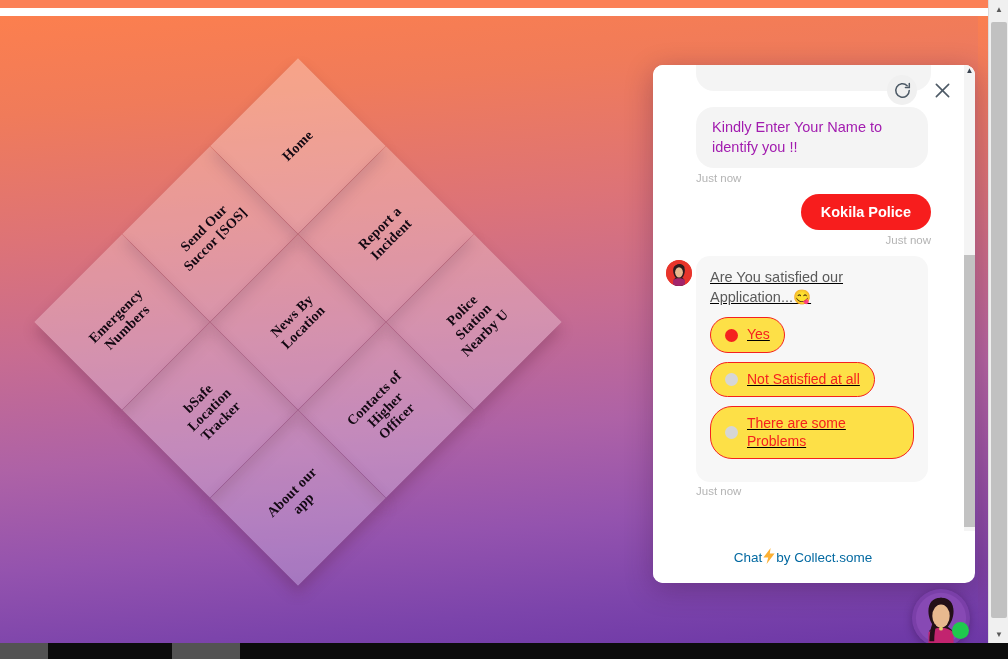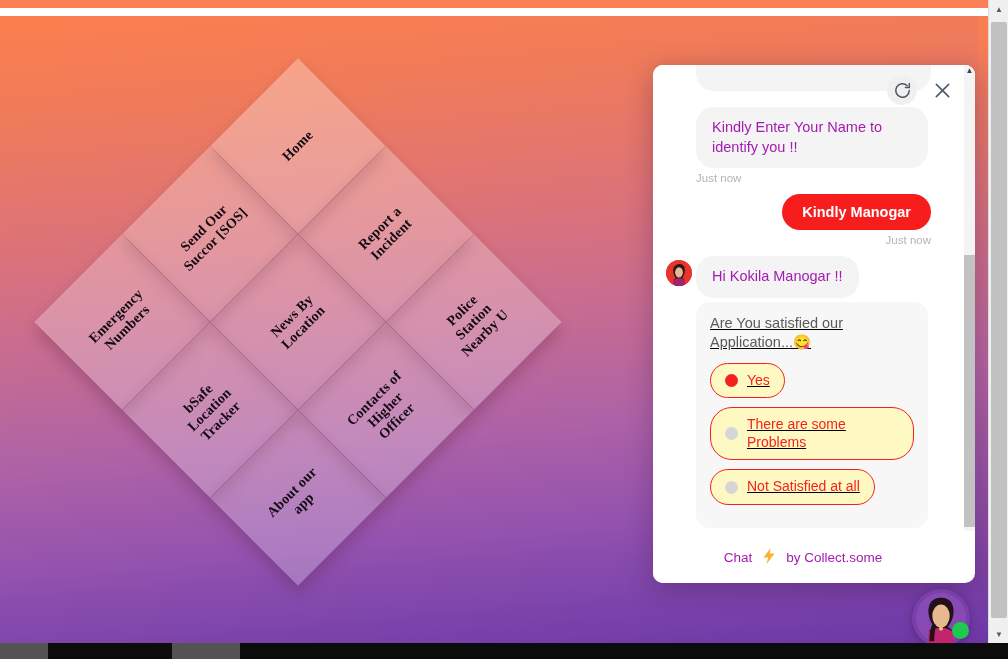--- a/index.html
+++ b/index.html
@@ -194,21 +194,21 @@
     color: #5a5a5a;
     line-height: 1.35;
     margin-bottom: 10px;
   }
   .opt {
     display: flex;
     align-items: center;
     gap: 9px;
     border: 1.6px solid #f5211f;
     border-radius: 22px;
-    background: #fef9c3;
+    background: #fde047;
     padding: 8px 14px;
     margin-bottom: 9px;
     color: #f5211f;
     font-size: 14px;
     line-height: 1.25;
     cursor: pointer;
     width: fit-content;
     max-width: 204px;
   }
   .radio {
@@ -222,23 +222,23 @@
   
   .chat-footer {
     position: absolute;
     left: 0; bottom: 0;
     width: 300px;
     height: 52px;
     background: #ffffff;
     display: flex;
     align-items: center;
     justify-content: center;
-    gap: 10px;
+    gap: 0;
     font-size: 13.5px;
-    color: #a21caf;
+    color: #0369a1;
   }
 
   
   .chat-scrollbar {
     position: absolute;
     right: 0; top: 0;
     width: 11px;
     height: 466px;
     background: #f4f4f4;
     z-index: 5;
@@ -397,53 +397,52 @@
       </div>
 
       <div class="msg-area">
 
         <div class="row">
           <div class="bot-bubble">Kindly Enter Your Name to identify you !!</div>
         </div>
         <div class="ts">Just now</div>
 
         <div class="row right">
-          <div class="user-bubble">Kindly Manogar</div>
+          <div class="user-bubble">Kokila Police</div>
         </div>
         <div class="ts right">Just now</div>
 
         <div class="row">
           <div class="avatar-sm">
             <svg width="26" height="26" viewBox="0 0 40 40">
               <circle cx="20" cy="20" r="20" fill="#e8342b"></circle>
               <path d="M20 7c-6 0-9 4-9 9 0 5 2 9 4 11l-3 3v10h16V30l-3-3c2-2 4-6 4-11 0-5-3-9-9-9z" fill="#2b1b1f"></path>
               <ellipse cx="20" cy="19" rx="6" ry="8" fill="#e8b98f"></ellipse>
               <path d="M11 31c2-2 5-3 9-3s7 1 9 3v9H11z" fill="#a3246b"></path>
               <path d="M12 12c2-4 6-6 9-6s7 2 8 6c-3-2-6-2-9-2s-6 1-8 2z" fill="#2b1b1f"></path>
             </svg>
           </div>
-          <div class="bot-bubble with-avatar" style="margin-left:43px;">Hi Kokila Manogar !!</div>
         </div>
 
         <div class="q-card">
           <div class="q-text">Are You satisfied our Application...😋</div>
 
           <div class="opt selected">
             <span class="radio"></span>
             <span>Yes</span>
           </div>
 
           <div class="opt">
             <span class="radio"></span>
-            <span>There are some Problems</span>
+            <span>Not Satisfied at all</span>
           </div>
 
           <div class="opt">
             <span class="radio"></span>
-            <span>Not Satisfied at all</span>
+            <span>There are some Problems</span>
           </div>
         </div>
 
         <div class="ts">Just now</div>
 
       </div>
 
       <div class="chat-scrollbar">
         <div class="arrow-up">▲</div>
         <div class="thumb"></div>

